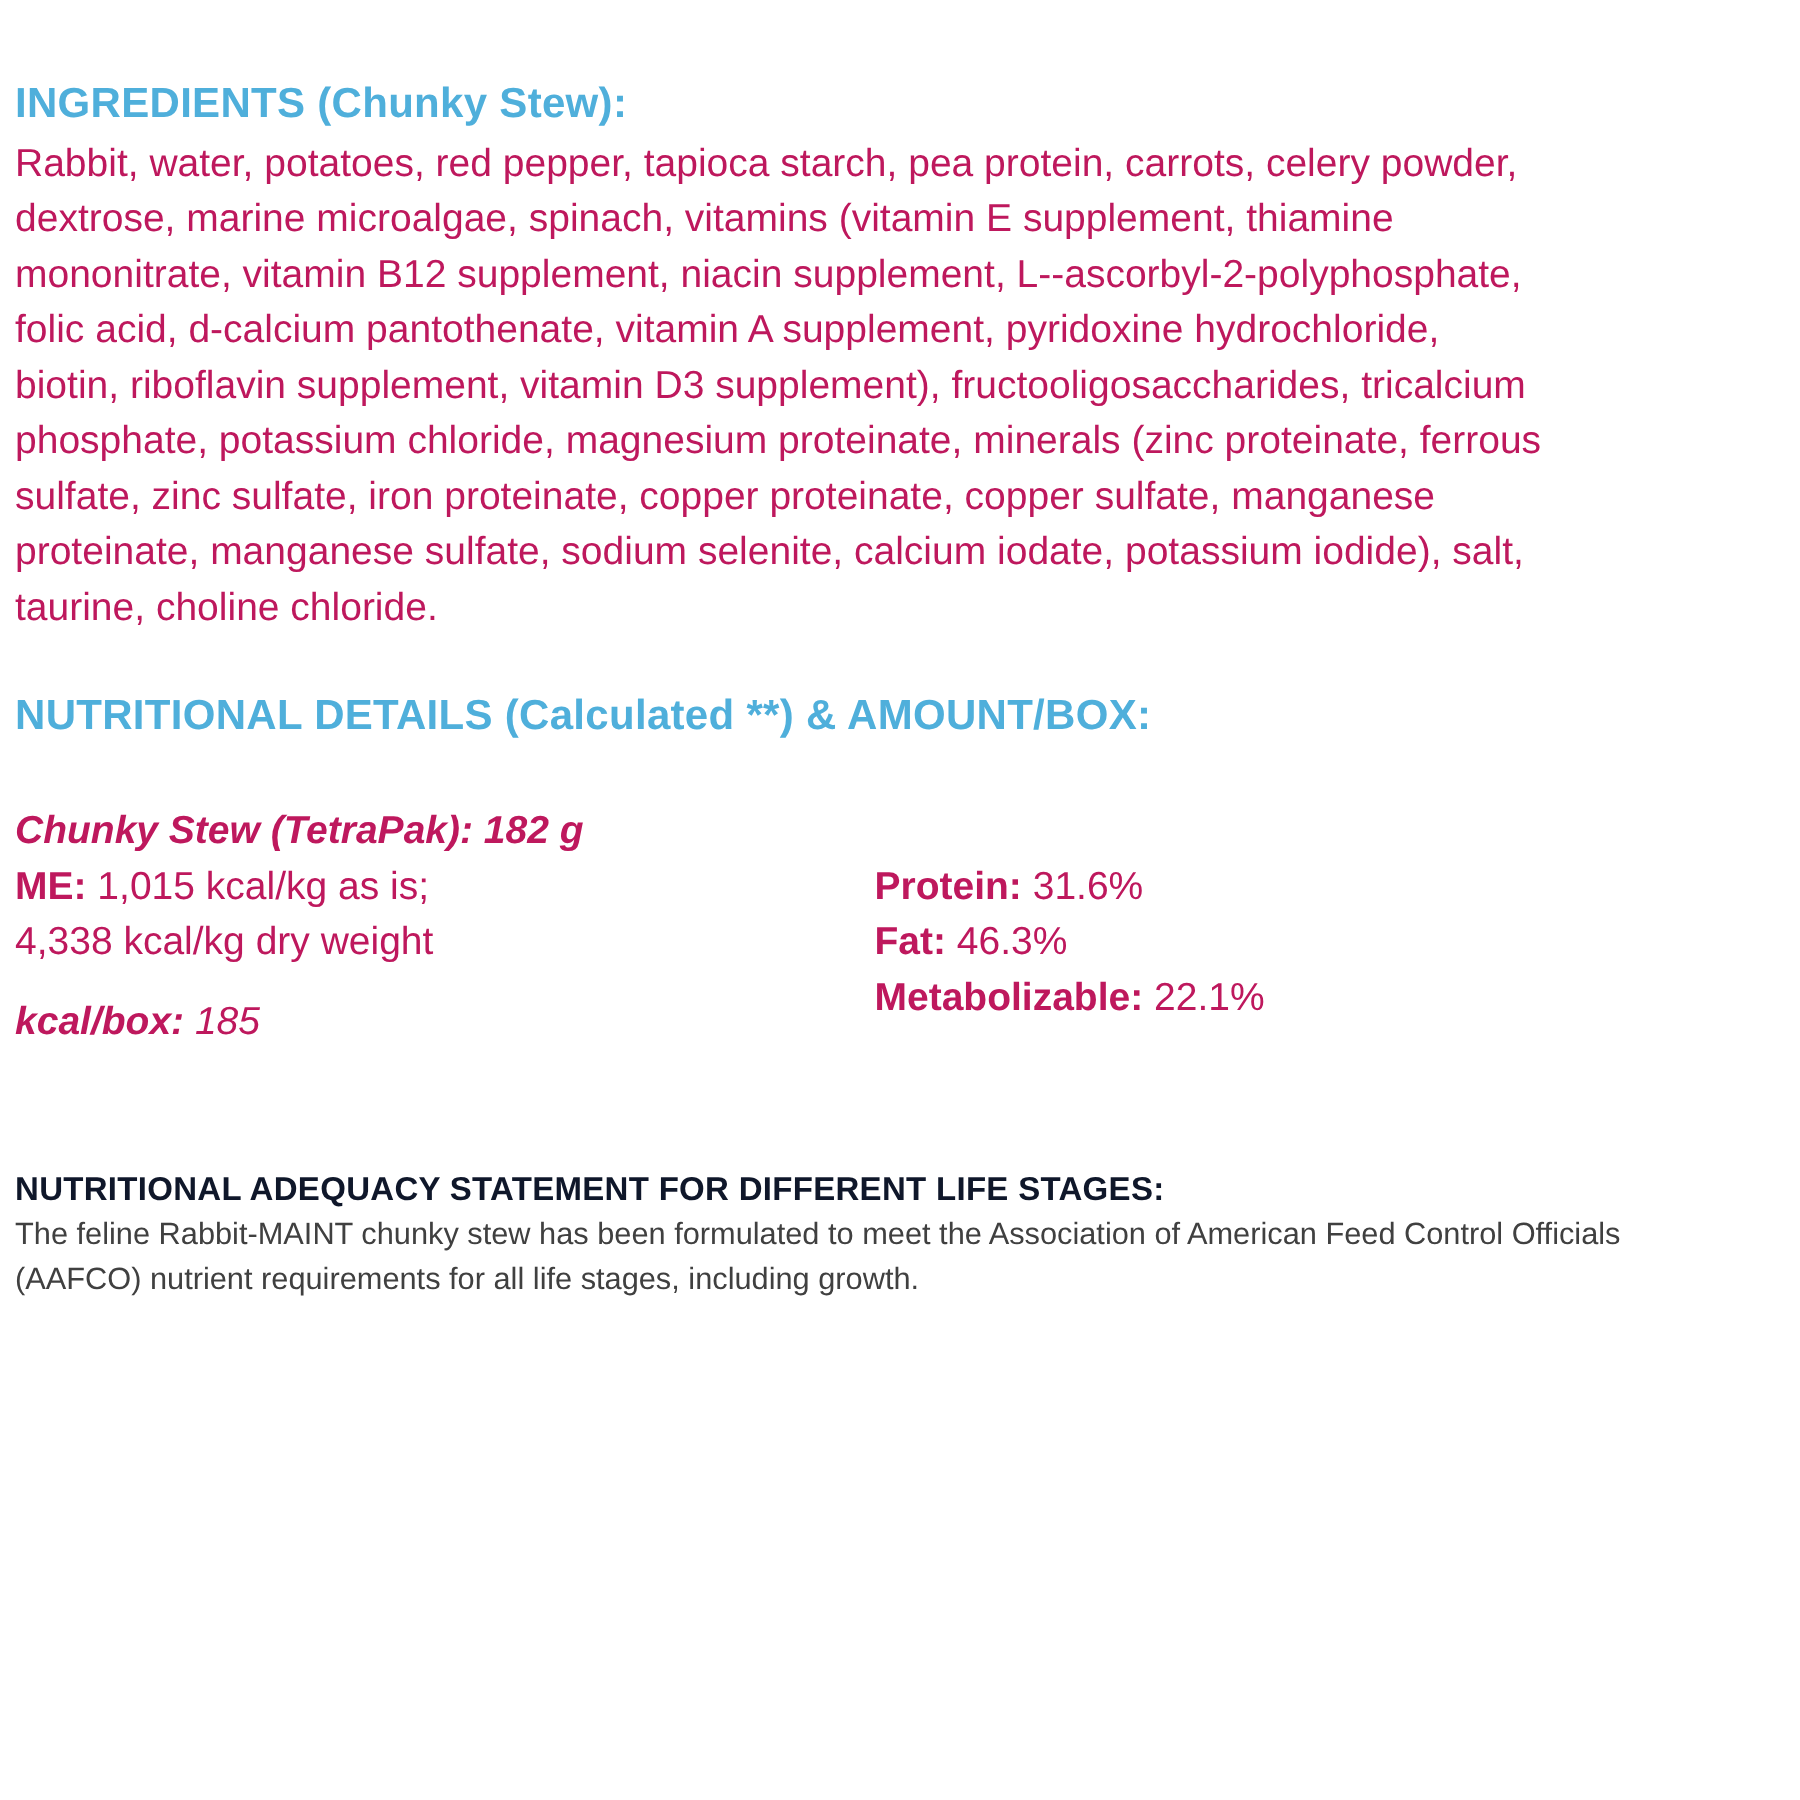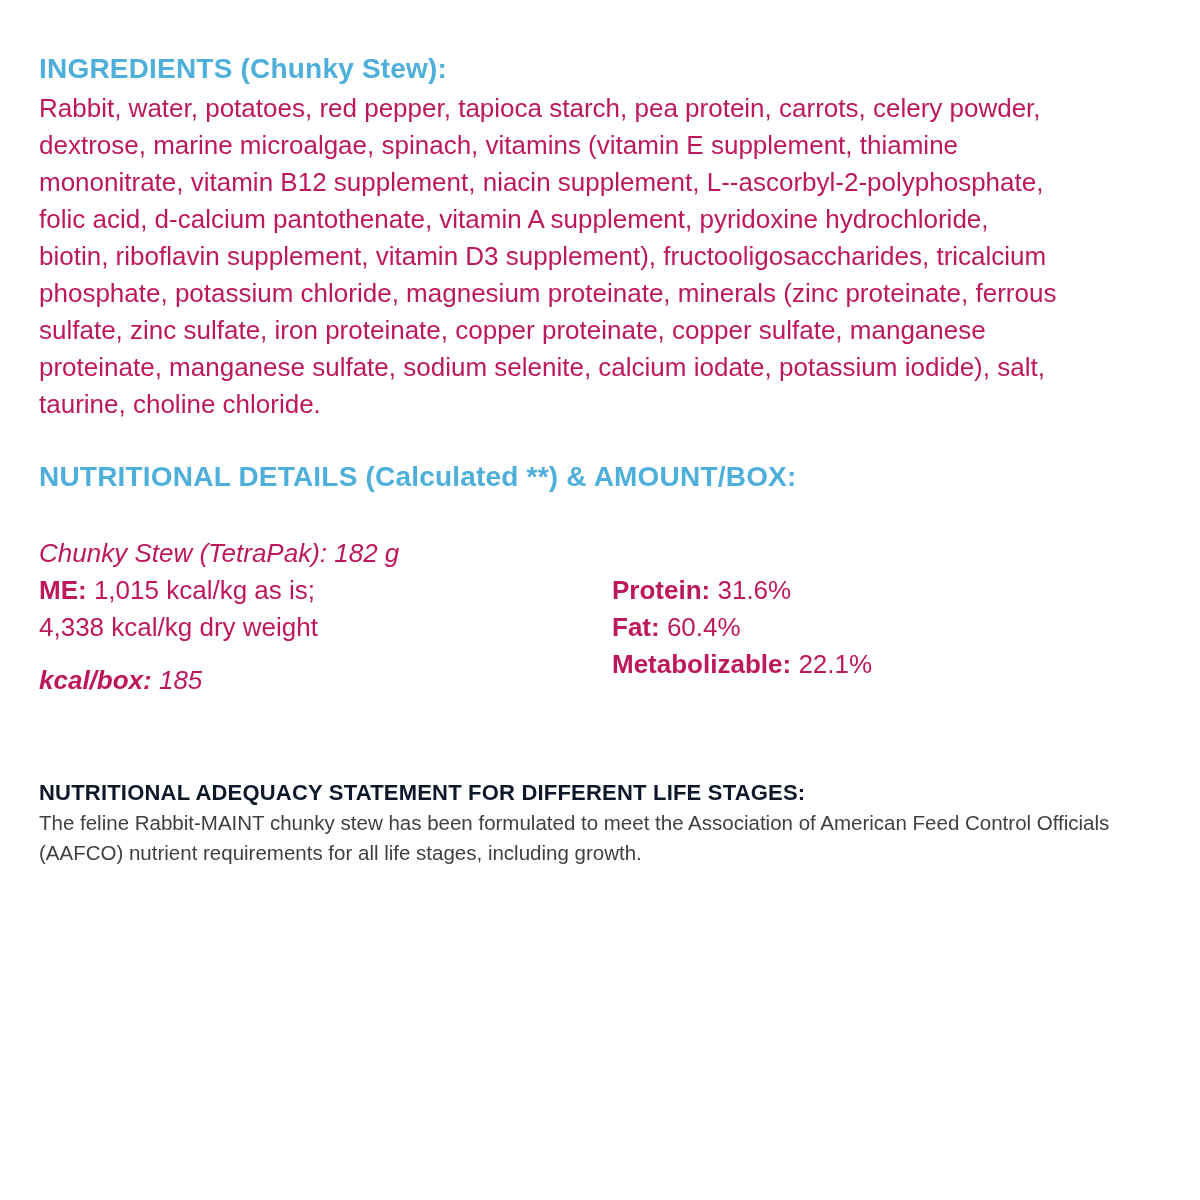--- a/index.html
+++ b/index.html
@@ -6,21 +6,21 @@
   html, body { background: #ffffff; }
   .page {
     position: relative;
     width: 1200px;
     height: 1200px;
     background: #ffffff;
     overflow: hidden;
     font-family: "Liberation Sans", "DejaVu Sans", sans-serif;
     color: #272727;
   }
-  .abs { position: absolute; left: 10px; white-space: nowrap; margin-left: 29px; }
+  .abs { position: absolute; left: 10px; white-space: nowrap; }
   .heading-lg {
     font-size: 28px;
     font-weight: 700;
     color: #4fafdb;
     letter-spacing: 0.2px;
     line-height: 34px;
   }
   .heading-sm {
     font-size: 22px;
     font-weight: 700;
@@ -32,21 +32,21 @@
     font-size: 26px;
     line-height: 37px;
     color: #be185d;
   }
   .small-line {
     font-size: 20.5px;
     line-height: 30px;
     color: #404040;
   }
   .bold { font-weight: 700; }
-  .bold-italic { font-weight: 400; font-style: italic; }
+  .bold-italic { font-weight: 700; font-style: italic; }
 </style>
 </head>
 <body>
 
 <div class="page">
 
   <div class="abs heading-lg" style="top:52px;">INGREDIENTS (Chunky Stew):</div>
 
   <div class="abs body-line" style="top:90px;">Rabbit, water, potatoes, red pepper, tapioca starch, pea protein, carrots, celery powder,</div>
   <div class="abs body-line" style="top:127px;">dextrose, marine microalgae, spinach, vitamins (vitamin E supplement, thiamine</div>
@@ -75,21 +75,21 @@
   </div>
 
 
   <div class="abs body-line" style="left:583px; top:572px;">
     <span class="bold">Protein:</span>
     <span>31.6%</span>
   </div>
 
   <div class="abs body-line" style="left:583px; top:609px;">
     <span class="bold">Fat:</span>
-    <span>60.4%</span>
+    <span>46.3%</span>
   </div>
 
   <div class="abs body-line" style="left:583px; top:646px;">
     <span class="bold">Metabolizable:</span>
     <span>22.1%</span>
   </div>
 
   <div class="abs heading-sm" style="top:779px;">NUTRITIONAL ADEQUACY STATEMENT FOR DIFFERENT LIFE STAGES:</div>
 
   <div class="abs small-line" style="top:808px;">The feline Rabbit-MAINT chunky stew has been formulated to meet the Association of American Feed Control Officials</div>

